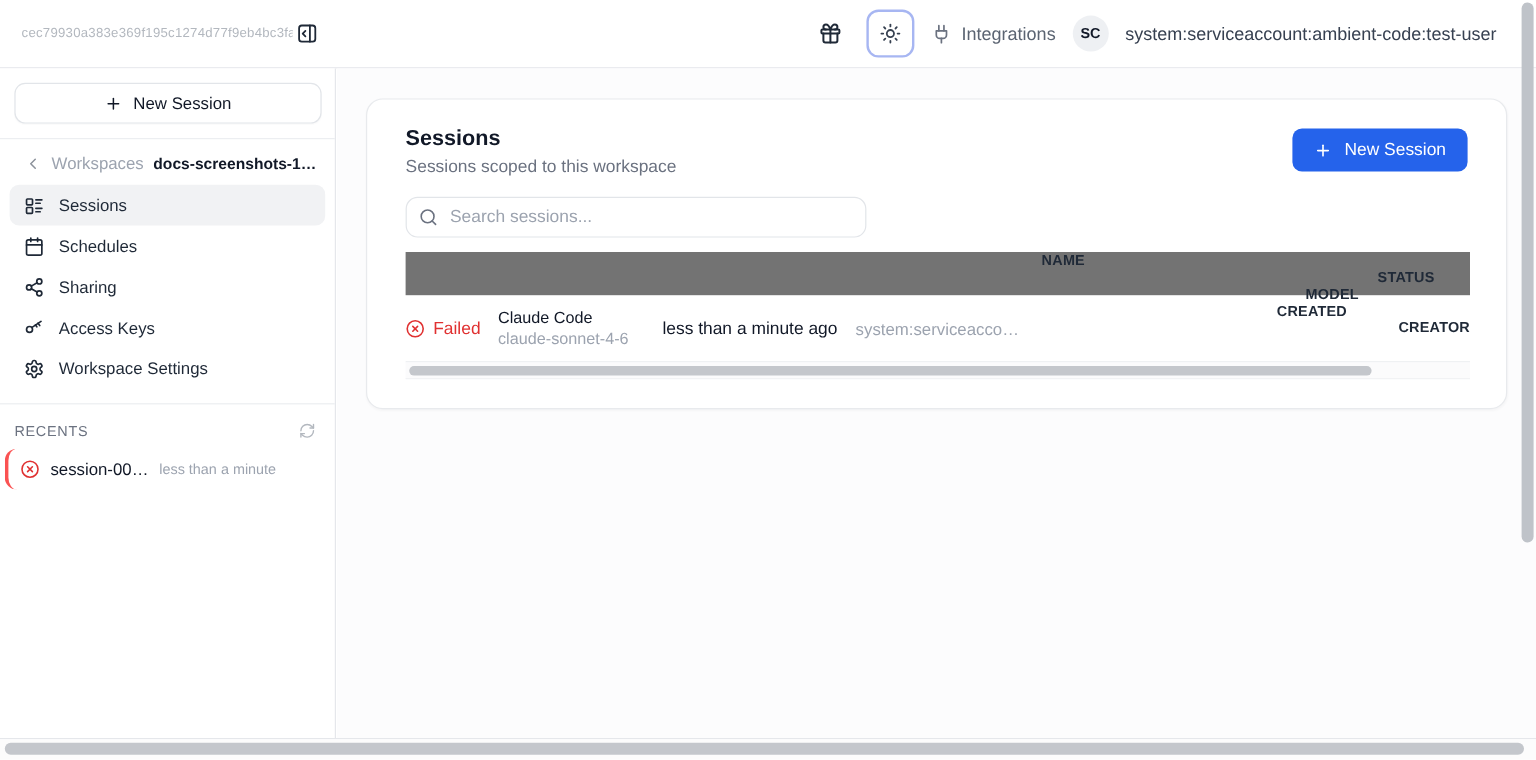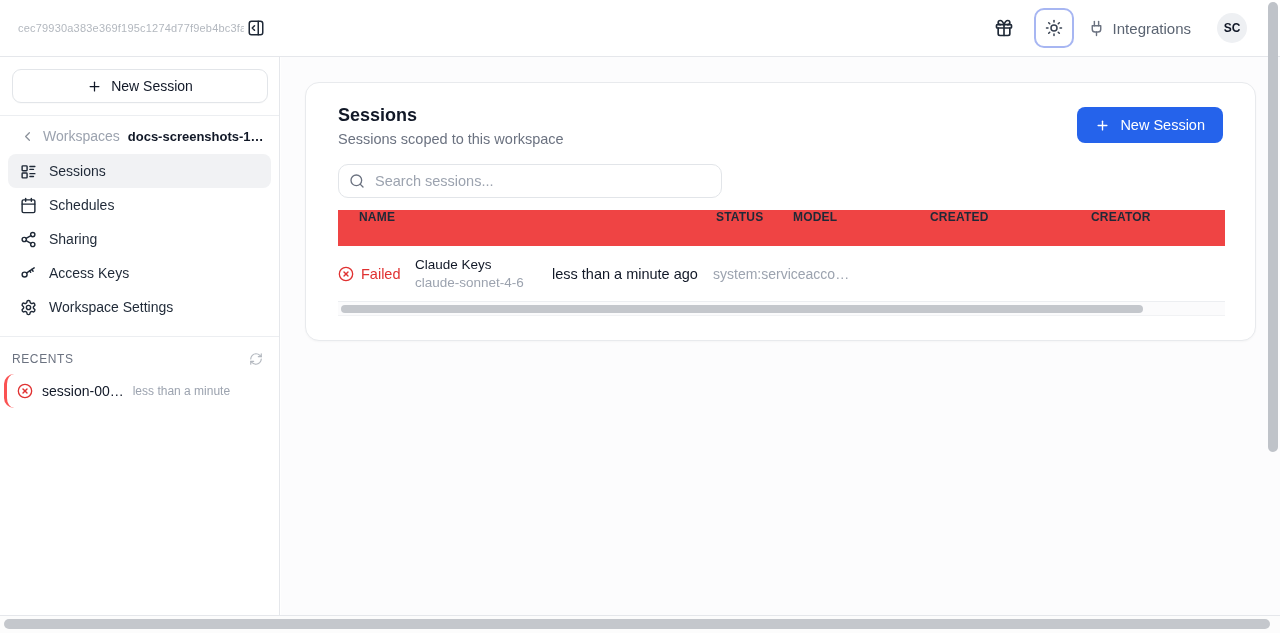--- a/index.html
+++ b/index.html
@@ -18,21 +18,21 @@
   .header-right { flex:1; display:flex; align-items:center; justify-content:flex-end;
     gap:14px; padding-right:33px; }
   .icon-btn { border:none; background:none; cursor:pointer; color:#1f2937;
     width:32px; height:32px; display:flex; align-items:center; justify-content:center; }
   .theme-btn { width:40px; height:40px; border:2px solid #a7b6f2; border-radius:10px;
     background:#fff; color:#374151; display:flex; align-items:center; justify-content:center; cursor:pointer; }
   .integrations { display:flex; align-items:flex-start; gap:8px; color:#5b6472;
     font-size:15px; cursor:pointer; background:none; border:none; }
   .avatar { width:30px; height:30px; border-radius:50%; background:#eef0f3;
     display:flex; align-items:center; justify-content:center;
-    font-size:12px; font-weight:700; color:#111827; margin-left:12px; }
+    font-size:12px; font-weight:700; color:#111827; margin-left:0; }
   .username { font-size:15px; color:#374151; white-space:nowrap; }
 
   
   .sidebar { position:absolute; left:0; top:57px; width:280px; height:558px;
     background:#fff; border-right:1px solid #e5e7eb; }
   .new-session-side { margin:12px 12px 0 12px; width:256px; height:34px;
     background:#fff; border:1px solid #e2e5e9; border-radius:9px; cursor:pointer;
     display:flex; align-items:center; justify-content:center; gap:9px;
     font-size:14px; font-weight:500; color:#111827; box-shadow:0 1px 1px rgba(0,0,0,.02); }
   .side-divider { border-top:1px solid #eceef1; margin-top:12px; }
@@ -69,22 +69,22 @@
     border:none; border-radius:8px; cursor:pointer; display:flex; align-items:center;
     gap:10px; font-size:14.5px; font-weight:500; margin-top:2px; }
   .search-wrap { position:relative; margin:17px 0 0 32px; width:384px; }
   .search-wrap .sicon { position:absolute; left:11px; top:9px; color:#6b7280; }
   .search-input { width:100%; height:34px; border:1px solid #e2e5e9; border-radius:10px;
     padding:0 12px 0 36px; font-size:14.5px; color:#111827; outline:none;
     font-family:"Liberation Sans", sans-serif; }
   .search-input::placeholder { color:#9ca3af; }
 
   .table { margin:12px 32px 0 32px; width:887px; }
-  .thead { display:flex; align-items:flex-start; height:36px; background:#ef4444;
-    font-size:12px; font-weight:700; color:#1f2937; letter-spacing:.2px; }
+  .thead { display:flex; align-items:flex-end; height:36px; background:#737373;
+    font-size:12px; font-weight:700; color:#1f2937; letter-spacing:.2px;flex-direction:column; }
   .trow { display:flex; align-items:center; height:56px; border-bottom:1px solid #eceef1;
     font-size:14.5px; }
   .c-name { width:378px; padding-left:21px; display:flex; align-items:center; }
   .c-status { width:77px; }
   .c-model { width:137px; }
   .c-created { width:161px; }
   .c-creator { flex:1; min-width:0; }
   .trow .c-name { padding-left:0; }
   .row-dot { width:8px; height:8px; border-radius:50%; background:#f03e3e;
     flex:0 0 auto; margin-right:14px; }
@@ -160,20 +160,21 @@
             <path d="M9 8V2"></path>
             <path d="M15 8V2"></path>
             <path d="M18 8v5a4 4 0 0 1-4 4h-4a4 4 0 0 1-4-4V8Z"></path>
         </svg>
       </span>
       <span>Integrations</span>
     </button>
     <span class="avatar">
       <span>SC</span>
     </span>
+    <span class="username">system:serviceaccount:ambient-code:test-user</span>
   </div>
 </div>
 
 <div class="sidebar">
   <button class="new-session-side">
     <span>
       <svg width="15" height="15" viewBox="0 0 24 24" fill="none" stroke="currentColor" stroke-width="2" stroke-linecap="round">
           <path d="M12 5v14"></path>
           <path d="M5 12h14"></path>
         </svg>
@@ -323,21 +324,21 @@
               <svg width="16" height="16" viewBox="0 0 24 24" fill="none" stroke="currentColor" stroke-width="2" stroke-linecap="round" stroke-linejoin="round">
                 <circle cx="12" cy="12" r="10"></circle>
                   <path d="m15 9-6 6"></path>
                   <path d="m9 9 6 6"></path>
               </svg>
             </span>
             <span>Failed</span>
           </span>
         </div>
         <div class="c-model">
-          <div class="model-display">Claude Keys</div>
+          <div class="model-display">Claude Code</div>
           <div class="model-id">claude-sonnet-4-6</div>
         </div>
         <div class="c-created created-cell">less than a minute ago</div>
         <div class="c-creator creator-cell">system:serviceacco…</div>
       </div>
     </div>
     <div class="table-scrollbar">
       <div class="table-scroll-thumb"></div>
     </div>
   </div>

